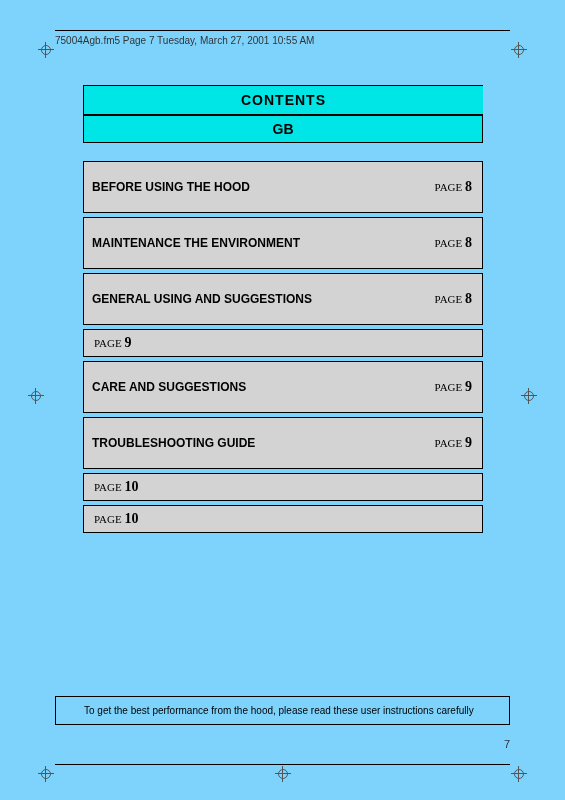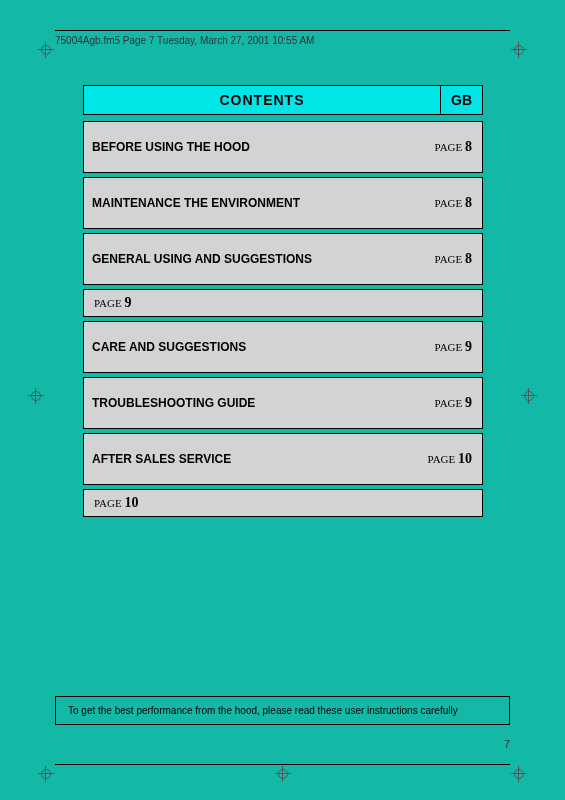--- a/index.html
+++ b/index.html
@@ -8,21 +8,21 @@
       height: 800px;
       background: #fff;
       font-family: Arial, Helvetica, sans-serif;
       position: relative;
       overflow: hidden;
     }
 
     .page {
       width: 565px;
       height: 800px;
-      background: #14b8a6;
+      background: #7dd3fc;
       position: relative;
     }
 
     
     .header-bar {
       position: absolute;
       top: 30px;
       left: 55px;
       right: 55px;
       font-size: 10px;
@@ -74,21 +74,22 @@
       top: 85px;
       left: 83px;
       right: 55px;
       width: 400px;
     }
 
     
     .contents-header {
       display: flex;
       width: 100%;
-      margin-bottom: 6px;
+      margin-bottom: 18px;
+      flex-direction: column;
     }
     .contents-title {
       background: #00e5e5;
       flex: 1;
       padding: 6px 10px;
       font-size: 14px;
       font-weight: bold;
       text-align: center;
       letter-spacing: 1px;
       color: #000;
@@ -139,21 +140,21 @@
       font-weight: bold;
     }
 
     
     .footer-note {
       position: absolute;
       bottom: 75px;
       left: 55px;
       right: 55px;
       border: 1.5px solid #000;
-      padding: 8px 12px;
+      padding: 8px 28px;
       font-size: 10px;
       color: #000;
     }
 
     
     .page-number {
       position: absolute;
       bottom: 50px;
       right: 55px;
       font-size: 11px;
@@ -223,21 +224,20 @@
         <span>PAGE </span><span class="page-num">9</span>
       </div>
     </div>
         <div class="toc-row">
       <div class="toc-row-title">TROUBLESHOOTING GUIDE</div>
       <div class="toc-row-page">
         <span>PAGE </span><span class="page-num">9</span>
       </div>
     </div>
         <div class="toc-row">
-      <div class="toc-row-title">AFTER SALES SERVICE</div>
       <div class="toc-row-page">
         <span>PAGE </span><span class="page-num">10</span>
       </div>
     </div>
         <div class="toc-row">
       <div class="toc-row-page">
         <span>PAGE </span><span class="page-num">10</span>
       </div>
     </div>
       </div>

